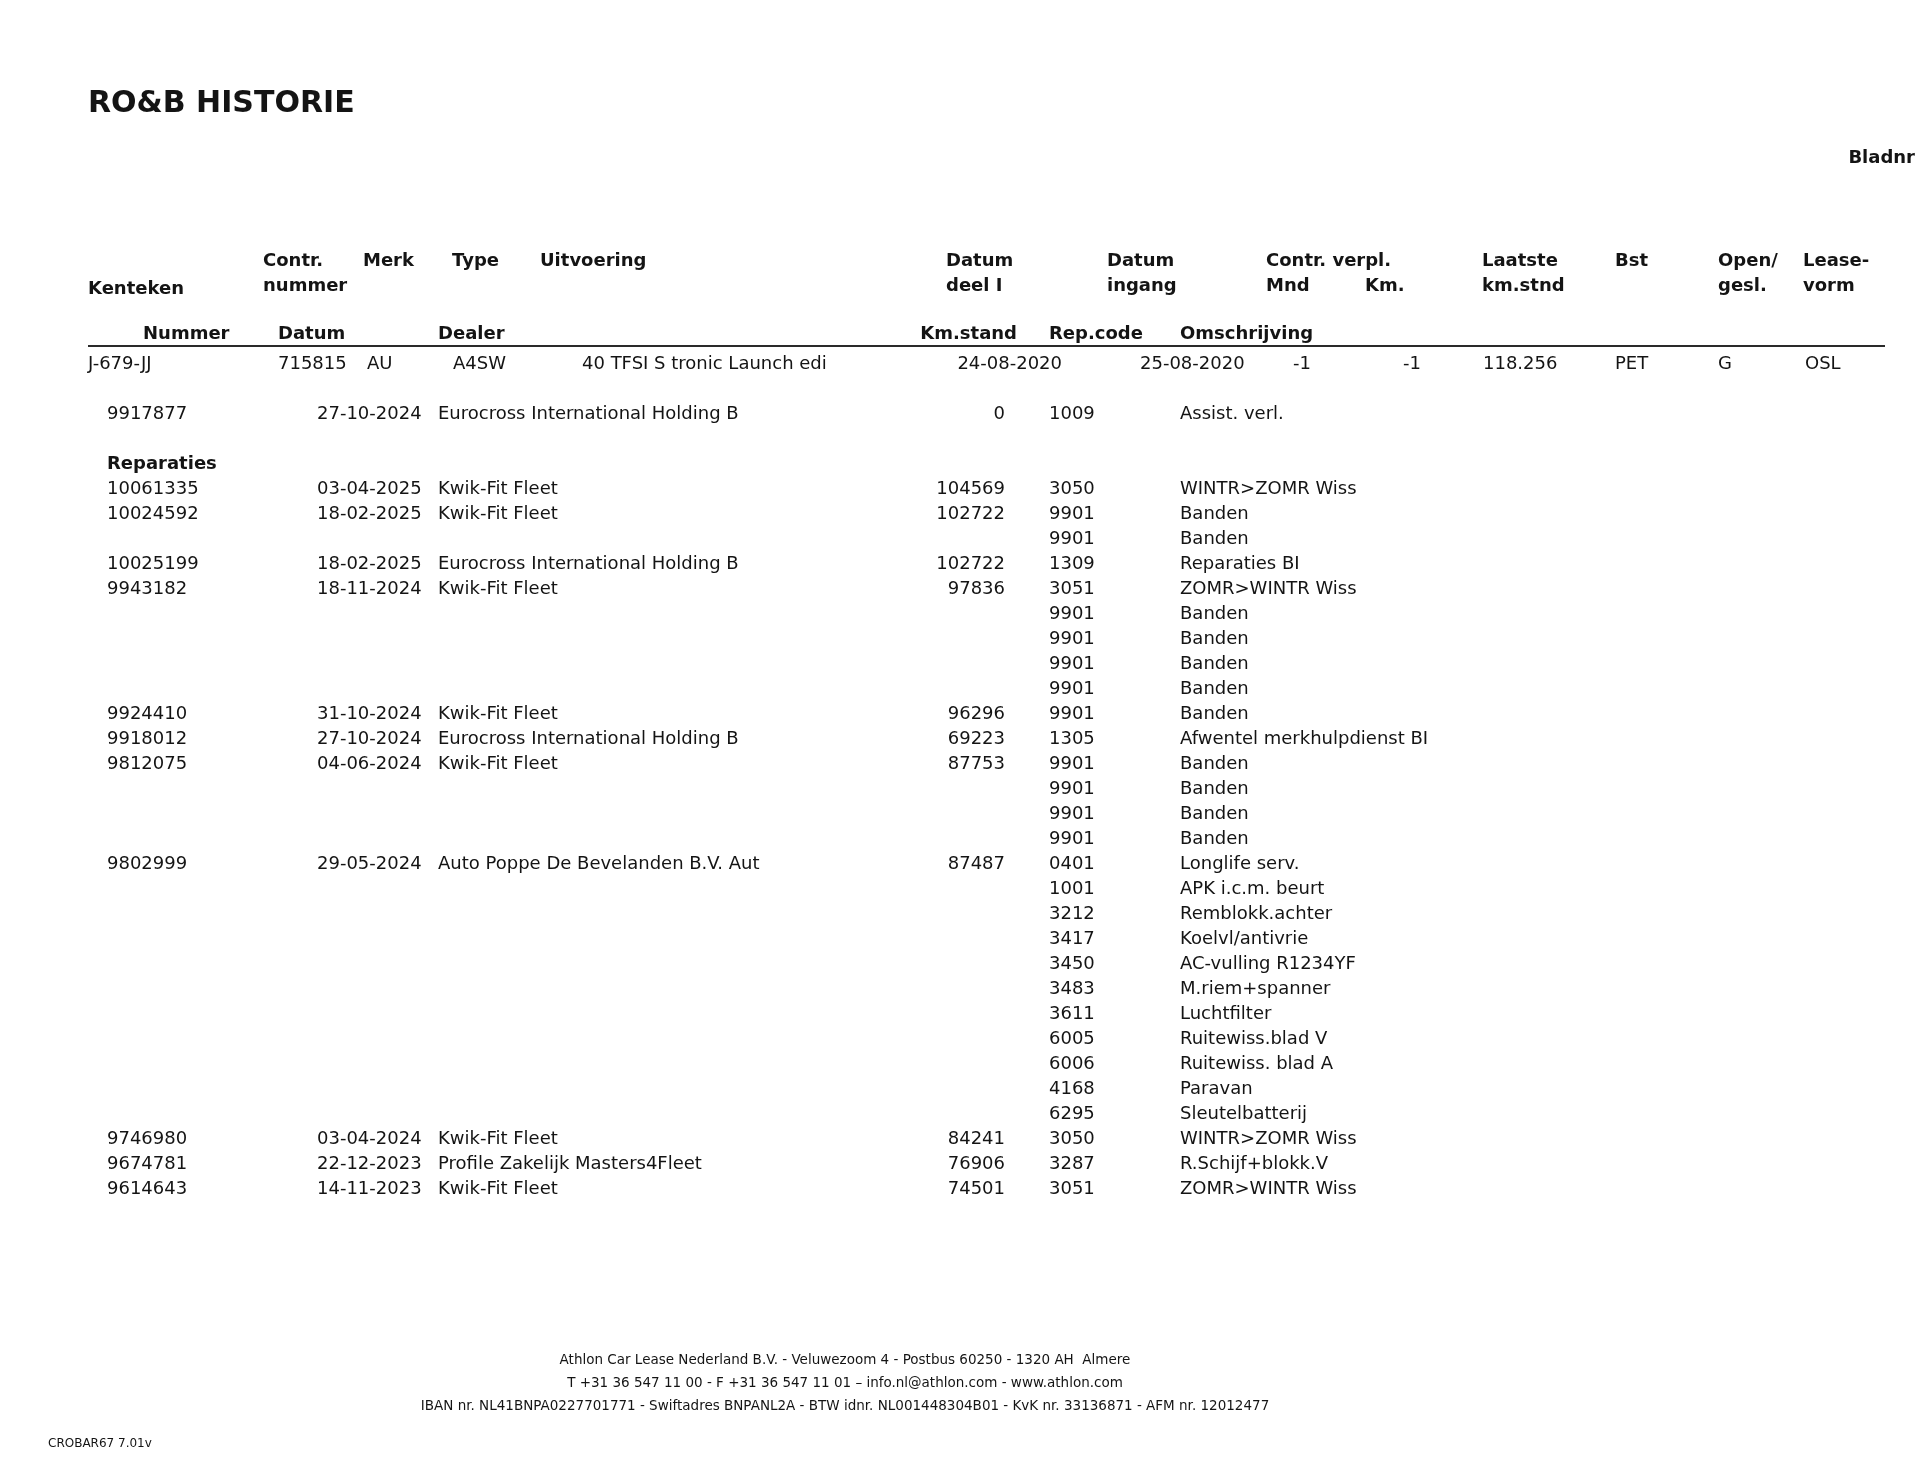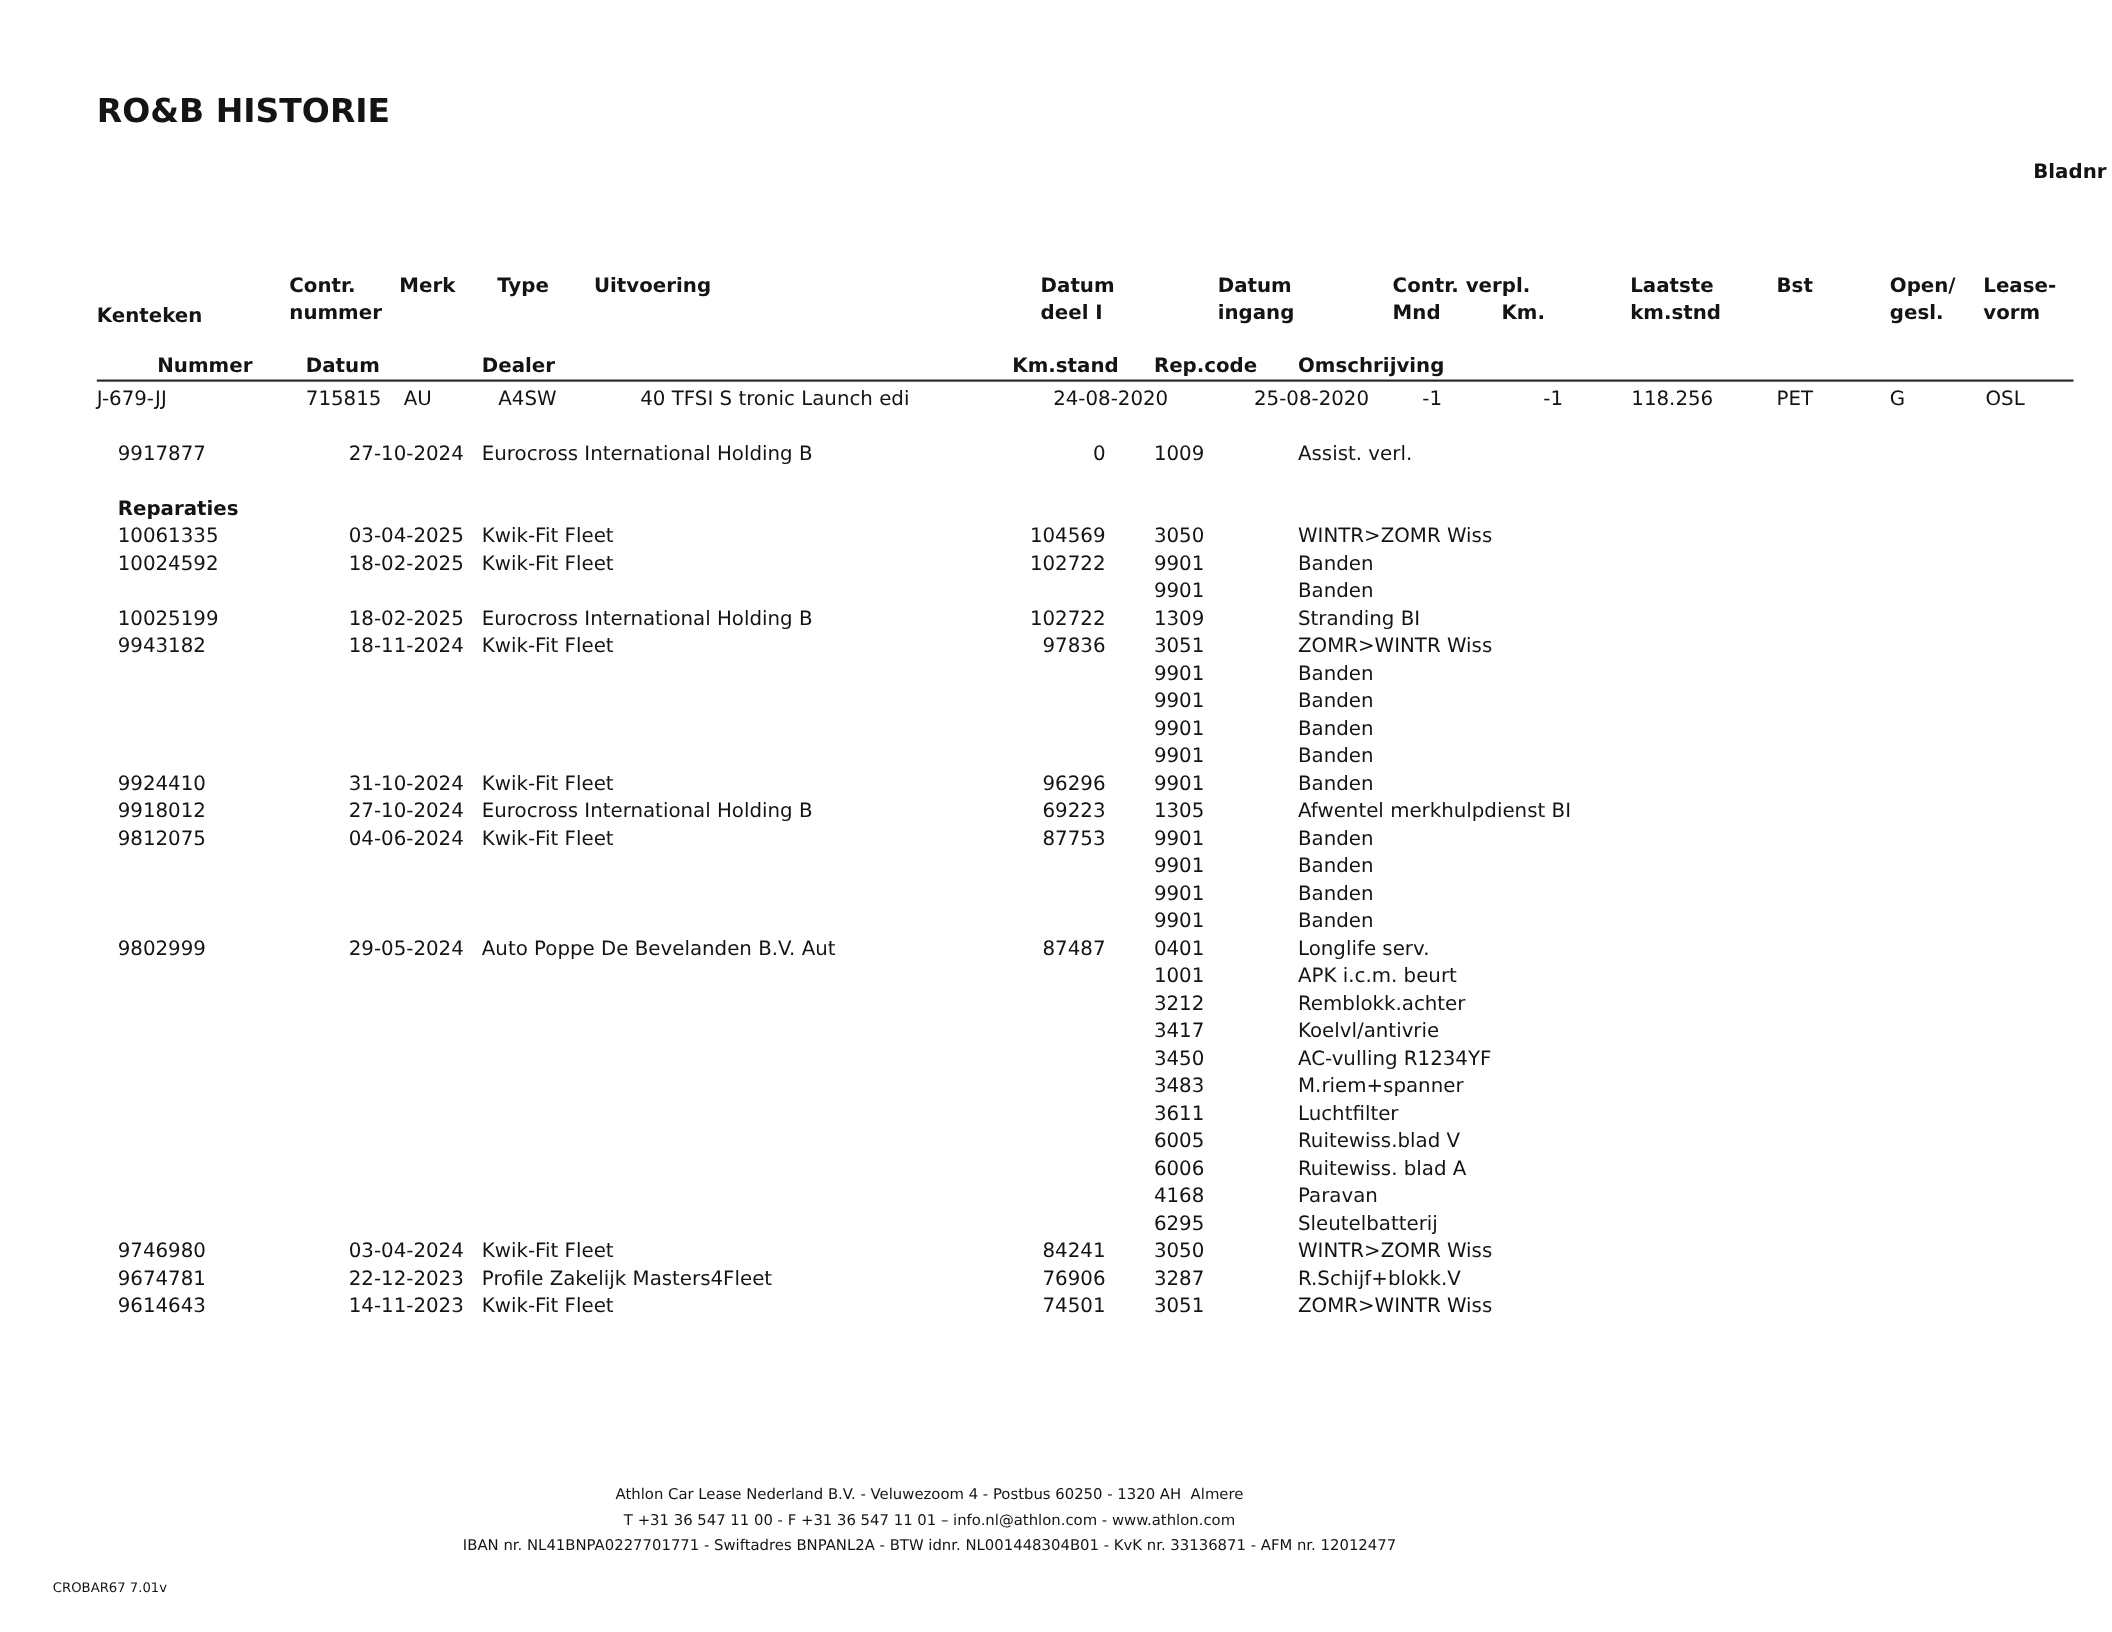--- a/index.html
+++ b/index.html
@@ -126,21 +126,21 @@
       <span class="c rk"></span>
       <span class="c rc">9901</span>
       <span class="c ro">Banden</span>
     </div>
     <div class="rrow">
       <span class="c rn">10025199</span>
       <span class="c rd">18-02-2025</span>
       <span class="c rde">Eurocross International Holding B</span>
       <span class="c rk">102722</span>
       <span class="c rc">1309</span>
-      <span class="c ro">Stranding BI</span>
+      <span class="c ro">Reparaties BI</span>
     </div>
     <div class="rrow">
       <span class="c rn">9943182</span>
       <span class="c rd">18-11-2024</span>
       <span class="c rde">Kwik-Fit Fleet</span>
       <span class="c rk">97836</span>
       <span class="c rc">3051</span>
       <span class="c ro">ZOMR&gt;WINTR Wiss</span>
     </div>
     <div class="rrow">

